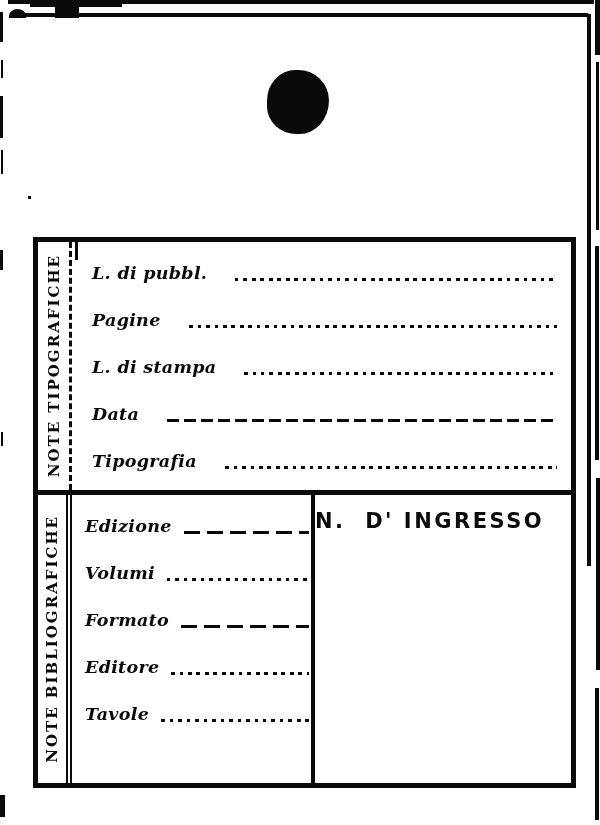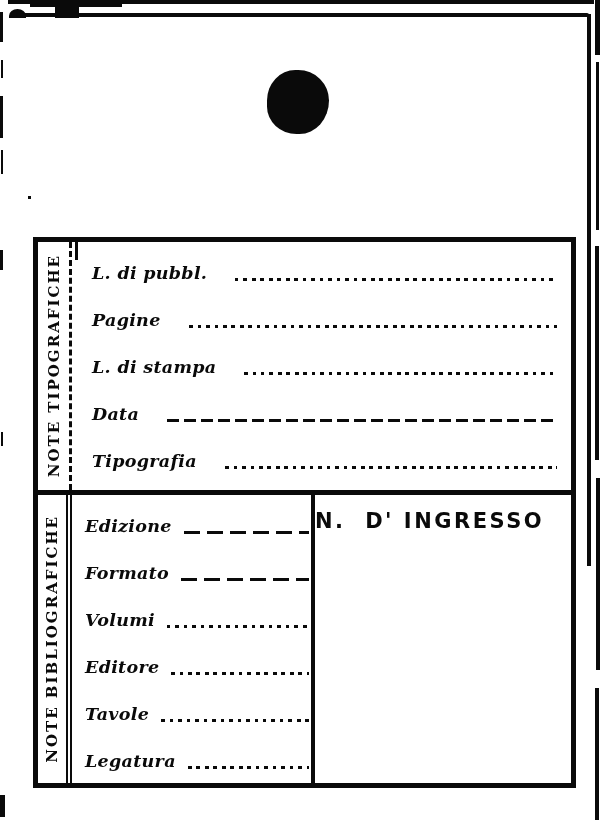--- a/index.html
+++ b/index.html
@@ -132,37 +132,33 @@
   <div class="section sec2">
     <div class="side">
       <span class="vtext">NOTE BIBLIOGRAFICHE</span>
     </div>
     <div class="fields2">
       <div class="row">
         <span class="lbl">Edizione</span>
         <span class="fill longdash"></span>
       </div>
       <div class="row">
+        <span class="lbl">Volumi</span>
+        <span class="fill dots"></span>
+      </div>
+      <div class="row">
         <span class="lbl">Formato</span>
         <span class="fill longdash"></span>
-      </div>
-      <div class="row">
-        <span class="lbl">Volumi</span>
-        <span class="fill dots"></span>
       </div>
       <div class="row">
         <span class="lbl">Editore</span>
         <span class="fill dots"></span>
       </div>
       <div class="row">
         <span class="lbl">Tavole</span>
-        <span class="fill dots"></span>
-      </div>
-      <div class="row">
-        <span class="lbl">Legatura</span>
         <span class="fill dots"></span>
       </div>
     </div>
     <div class="ingresso-cell">
       <span class="ingresso-title">N.  D' INGRESSO</span>
     </div>
   </div>
 
 </div>
 

